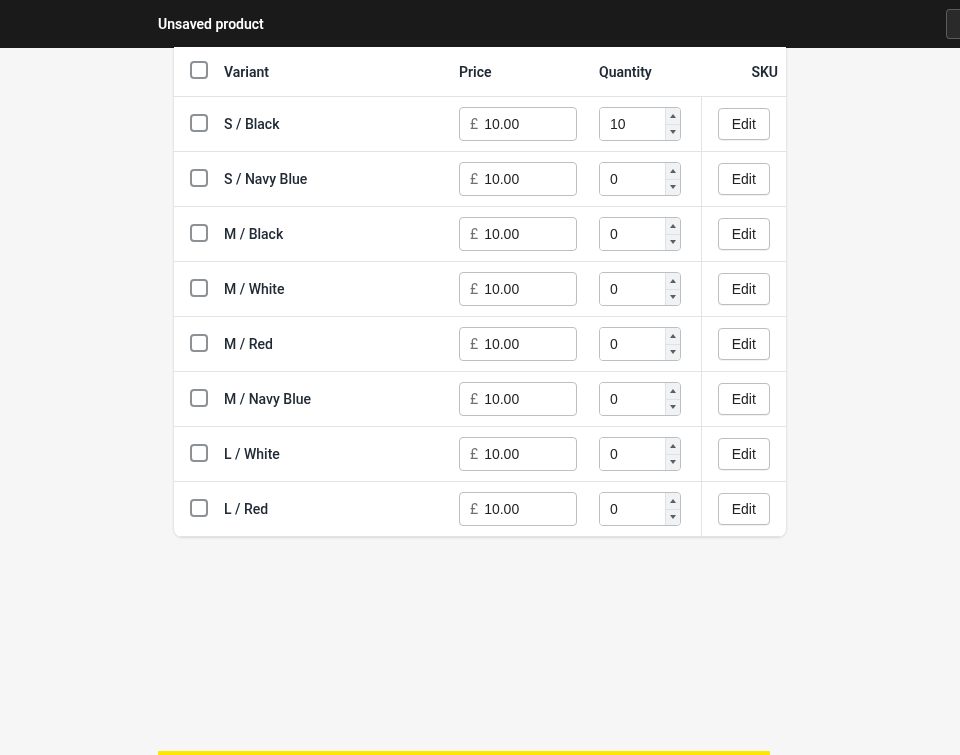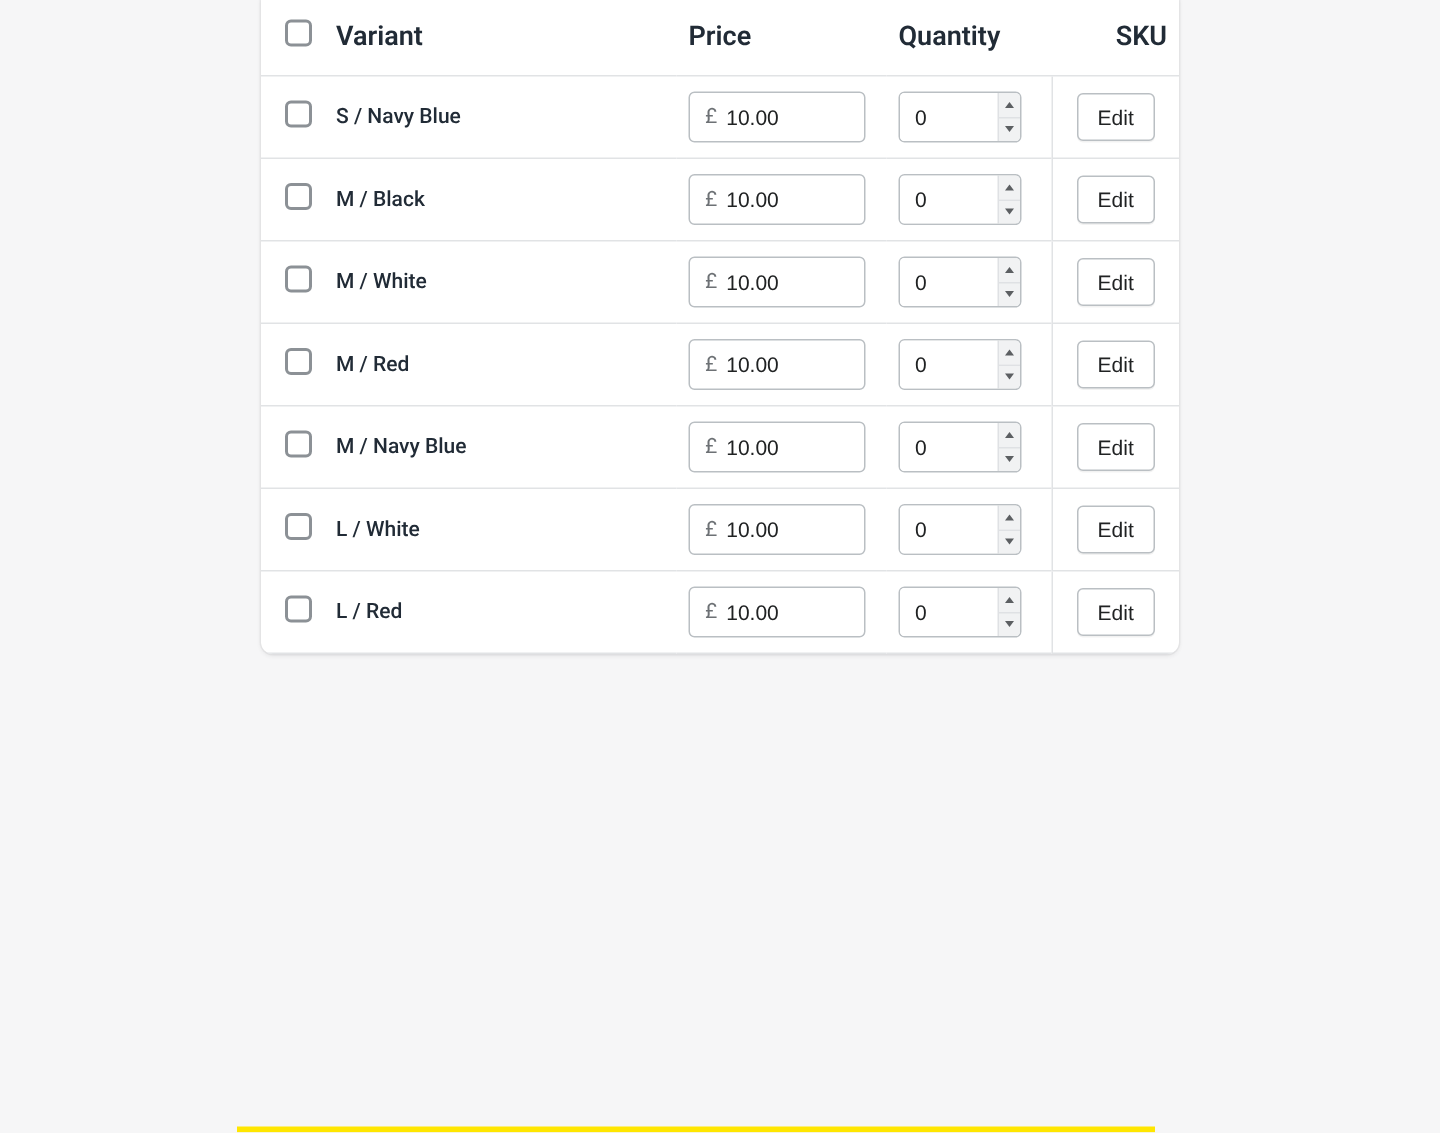--- a/index.html
+++ b/index.html
@@ -50,21 +50,21 @@
     width: 0; height: 0;
     border-left: 4px solid transparent;
     border-right: 4px solid transparent;
     border-top: 5px solid #2c6ecb;
   }
 
   table { width: 100%; border-collapse: collapse; }
   th {
     text-align: left;
     font-weight: 600;
-    font-size: 18px;
+    font-size: 14px;
     padding: 14px 8px;
     border-bottom: 1px solid #e1e3e5;
   }
   th.col-check { width: 42px; padding-left: 16px; }
   th.col-variant { }
   th.col-price { width: 140px; }
   th.col-qty { width: 110px; }
   th.col-sku { width: 85px; text-align: right; }
 
   tbody tr { border-bottom: 1px solid #e1e3e5; }
@@ -157,36 +157,64 @@
     left: 158px; width: 612px;
     height: 4px;
     background: #ffe600;
     bottom: 0;
   }
 </style>
 </head>
 <body>
 <div class="viewport">
 
+  <div class="topbar">
+    <span>Unsaved product</span>
+    <div class="topbar-right"></div>
+  </div>
 
   <div class="card">
 
     <table>
       <thead>
         <tr>
           <th class="col-check"><span class="chk"></span></th>
           <th class="col-variant">Variant</th>
           <th class="col-price">Price</th>
           <th class="col-qty">Quantity</th>
           <th class="col-sku">SKU</th>
         </tr>
       </thead>
       <tbody id="variant-rows">
           <tr>
             <td class="col-check"><span class="chk"></span></td>
+            <td class="col-variant">S / Black</td>
+            <td class="col-price">
+              <div class="price-wrap">
+                <span class="sym">£</span>
+                <input class="price-input" value="10.00" style="">
+              </div>
+            </td>
+            <td class="col-qty">
+              <div class="qty-wrap">
+                <input class="qty-input" value="10" style="">
+                <div class="spinner">
+                  <div class="spinner-btn">
+                    <span class="tri-up"></span>
+                  </div>
+                  <div class="spinner-btn">
+                    <span class="tri-down"></span>
+                  </div>
+                </div>
+              </div>
+            </td>
+            <td class="col-sku"><button class="edit-btn">Edit</button></td>
+          </tr>
+          <tr>
+            <td class="col-check"><span class="chk"></span></td>
             <td class="col-variant">S / Navy Blue</td>
             <td class="col-price">
               <div class="price-wrap">
                 <span class="sym">£</span>
                 <input class="price-input" value="10.00" style="">
               </div>
             </td>
             <td class="col-qty">
               <div class="qty-wrap">
                 <input class="qty-input" value="0" style="">

